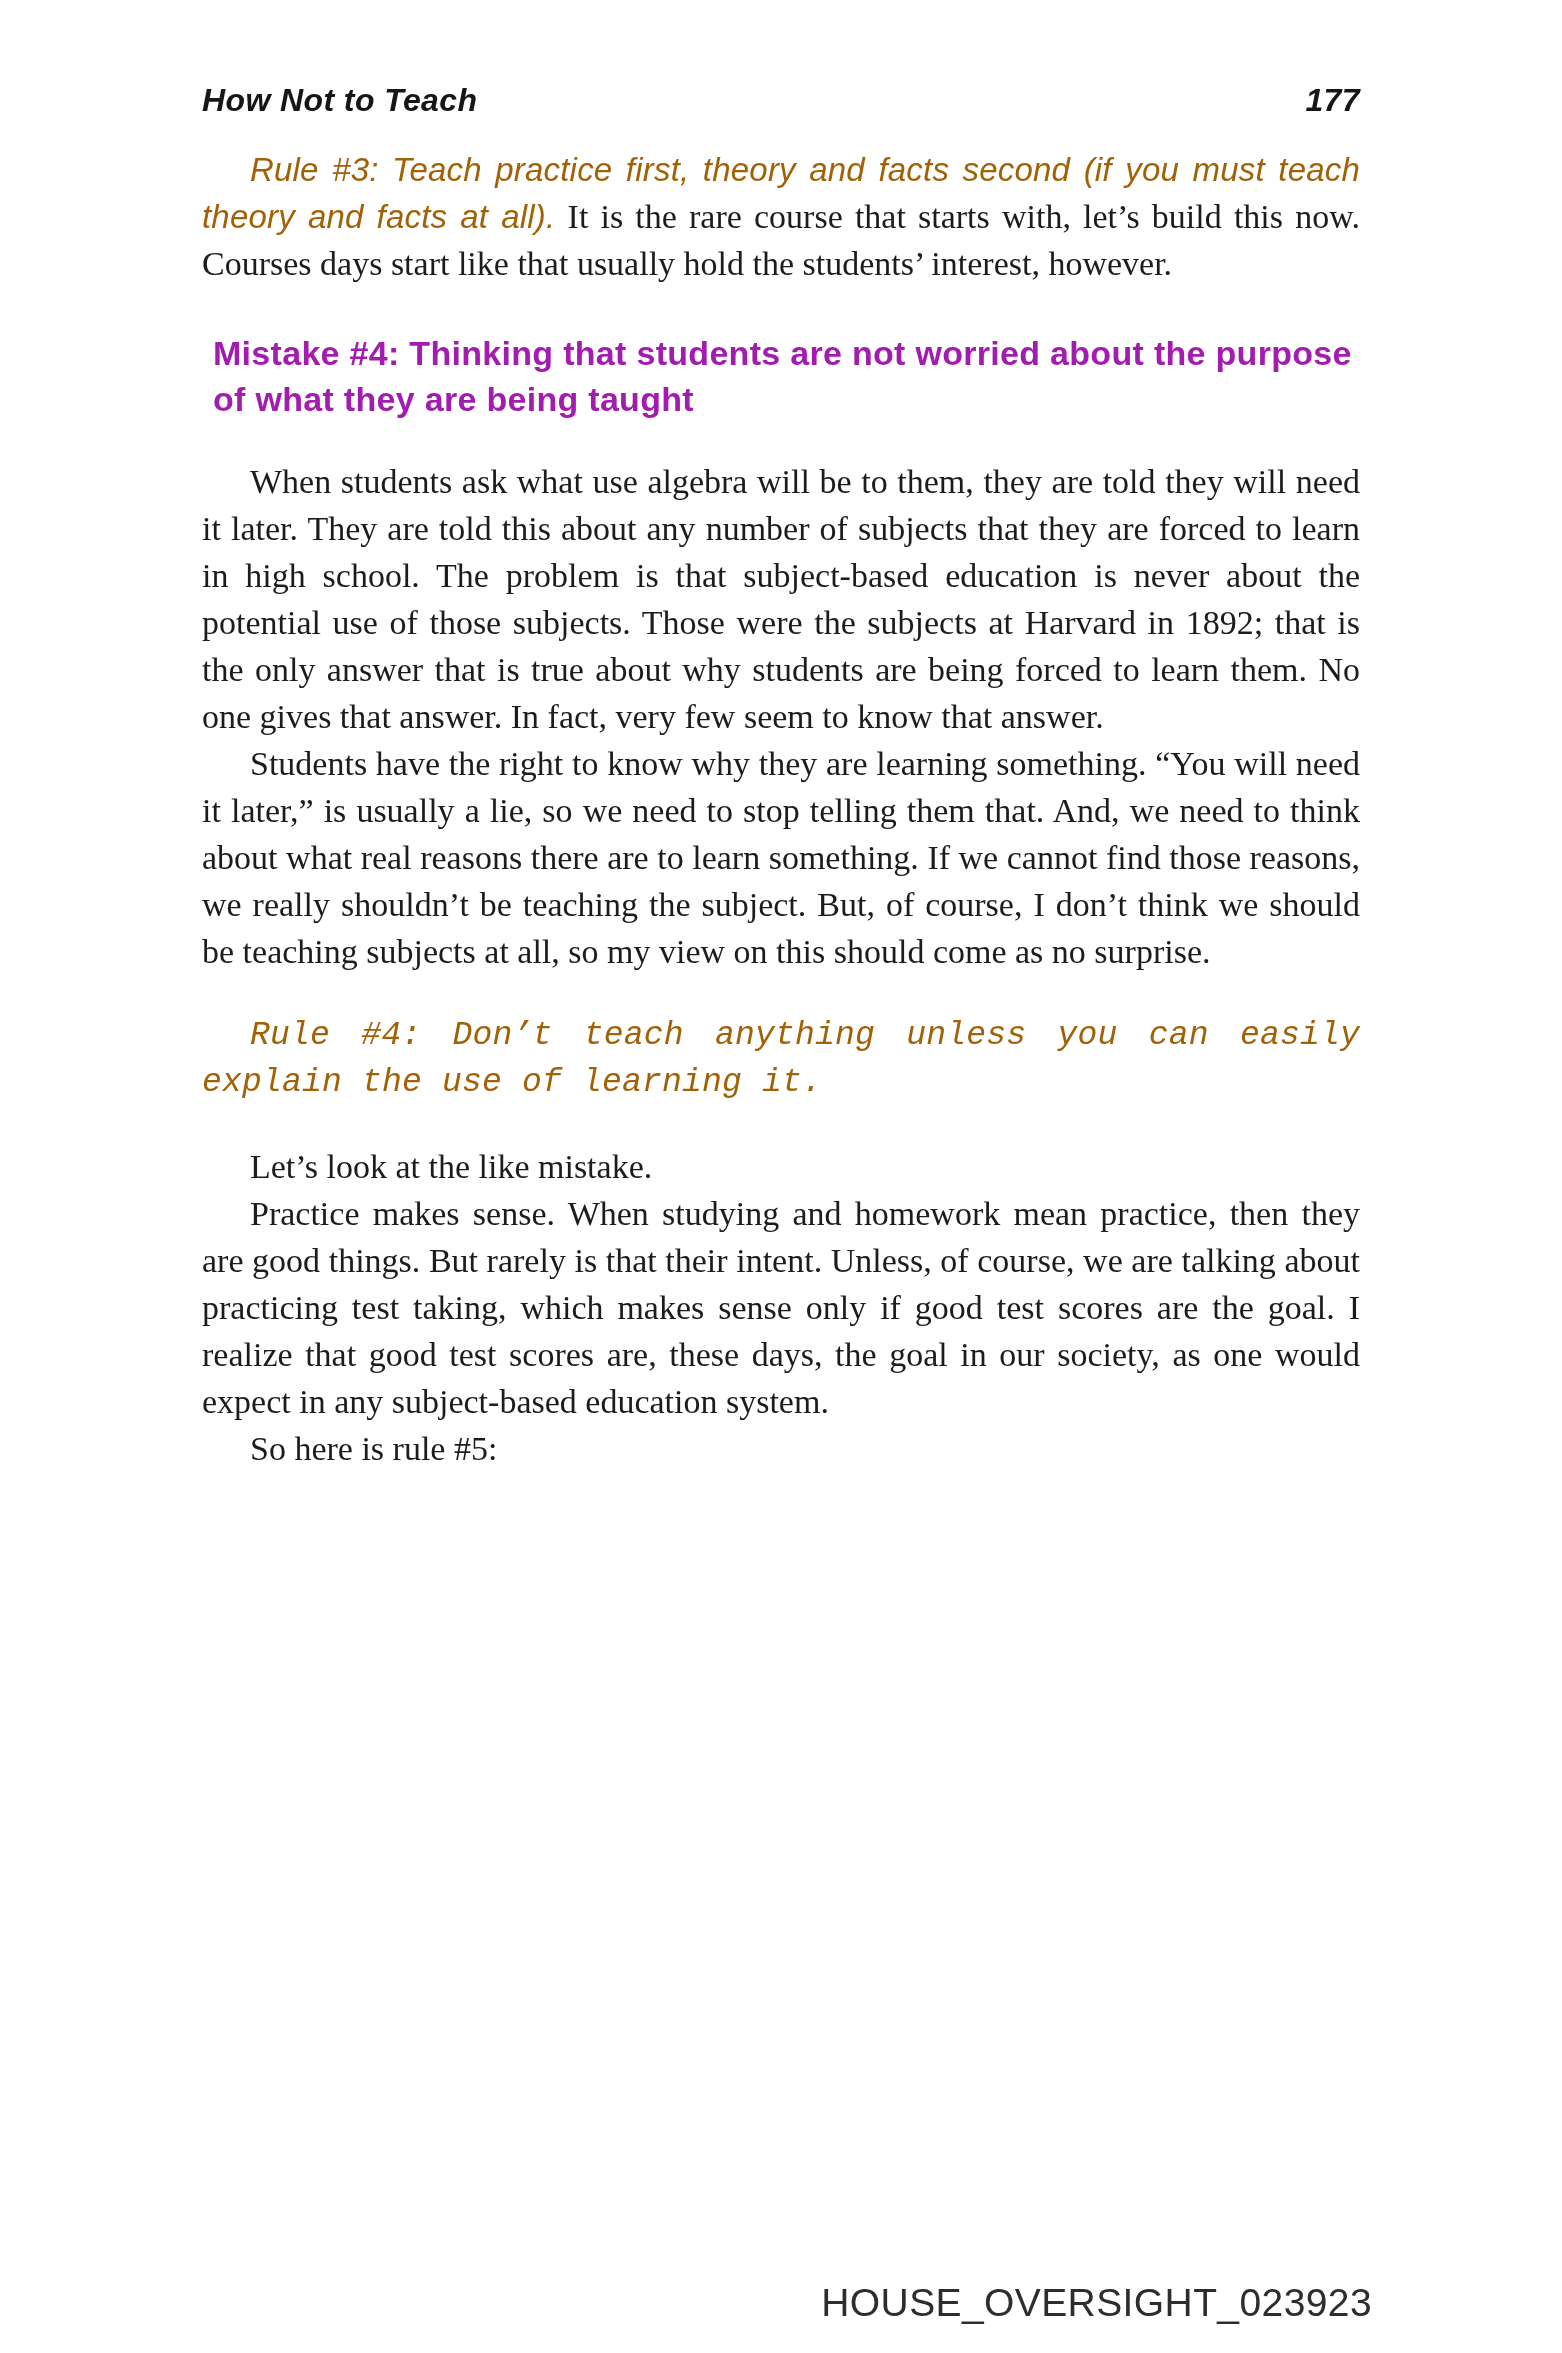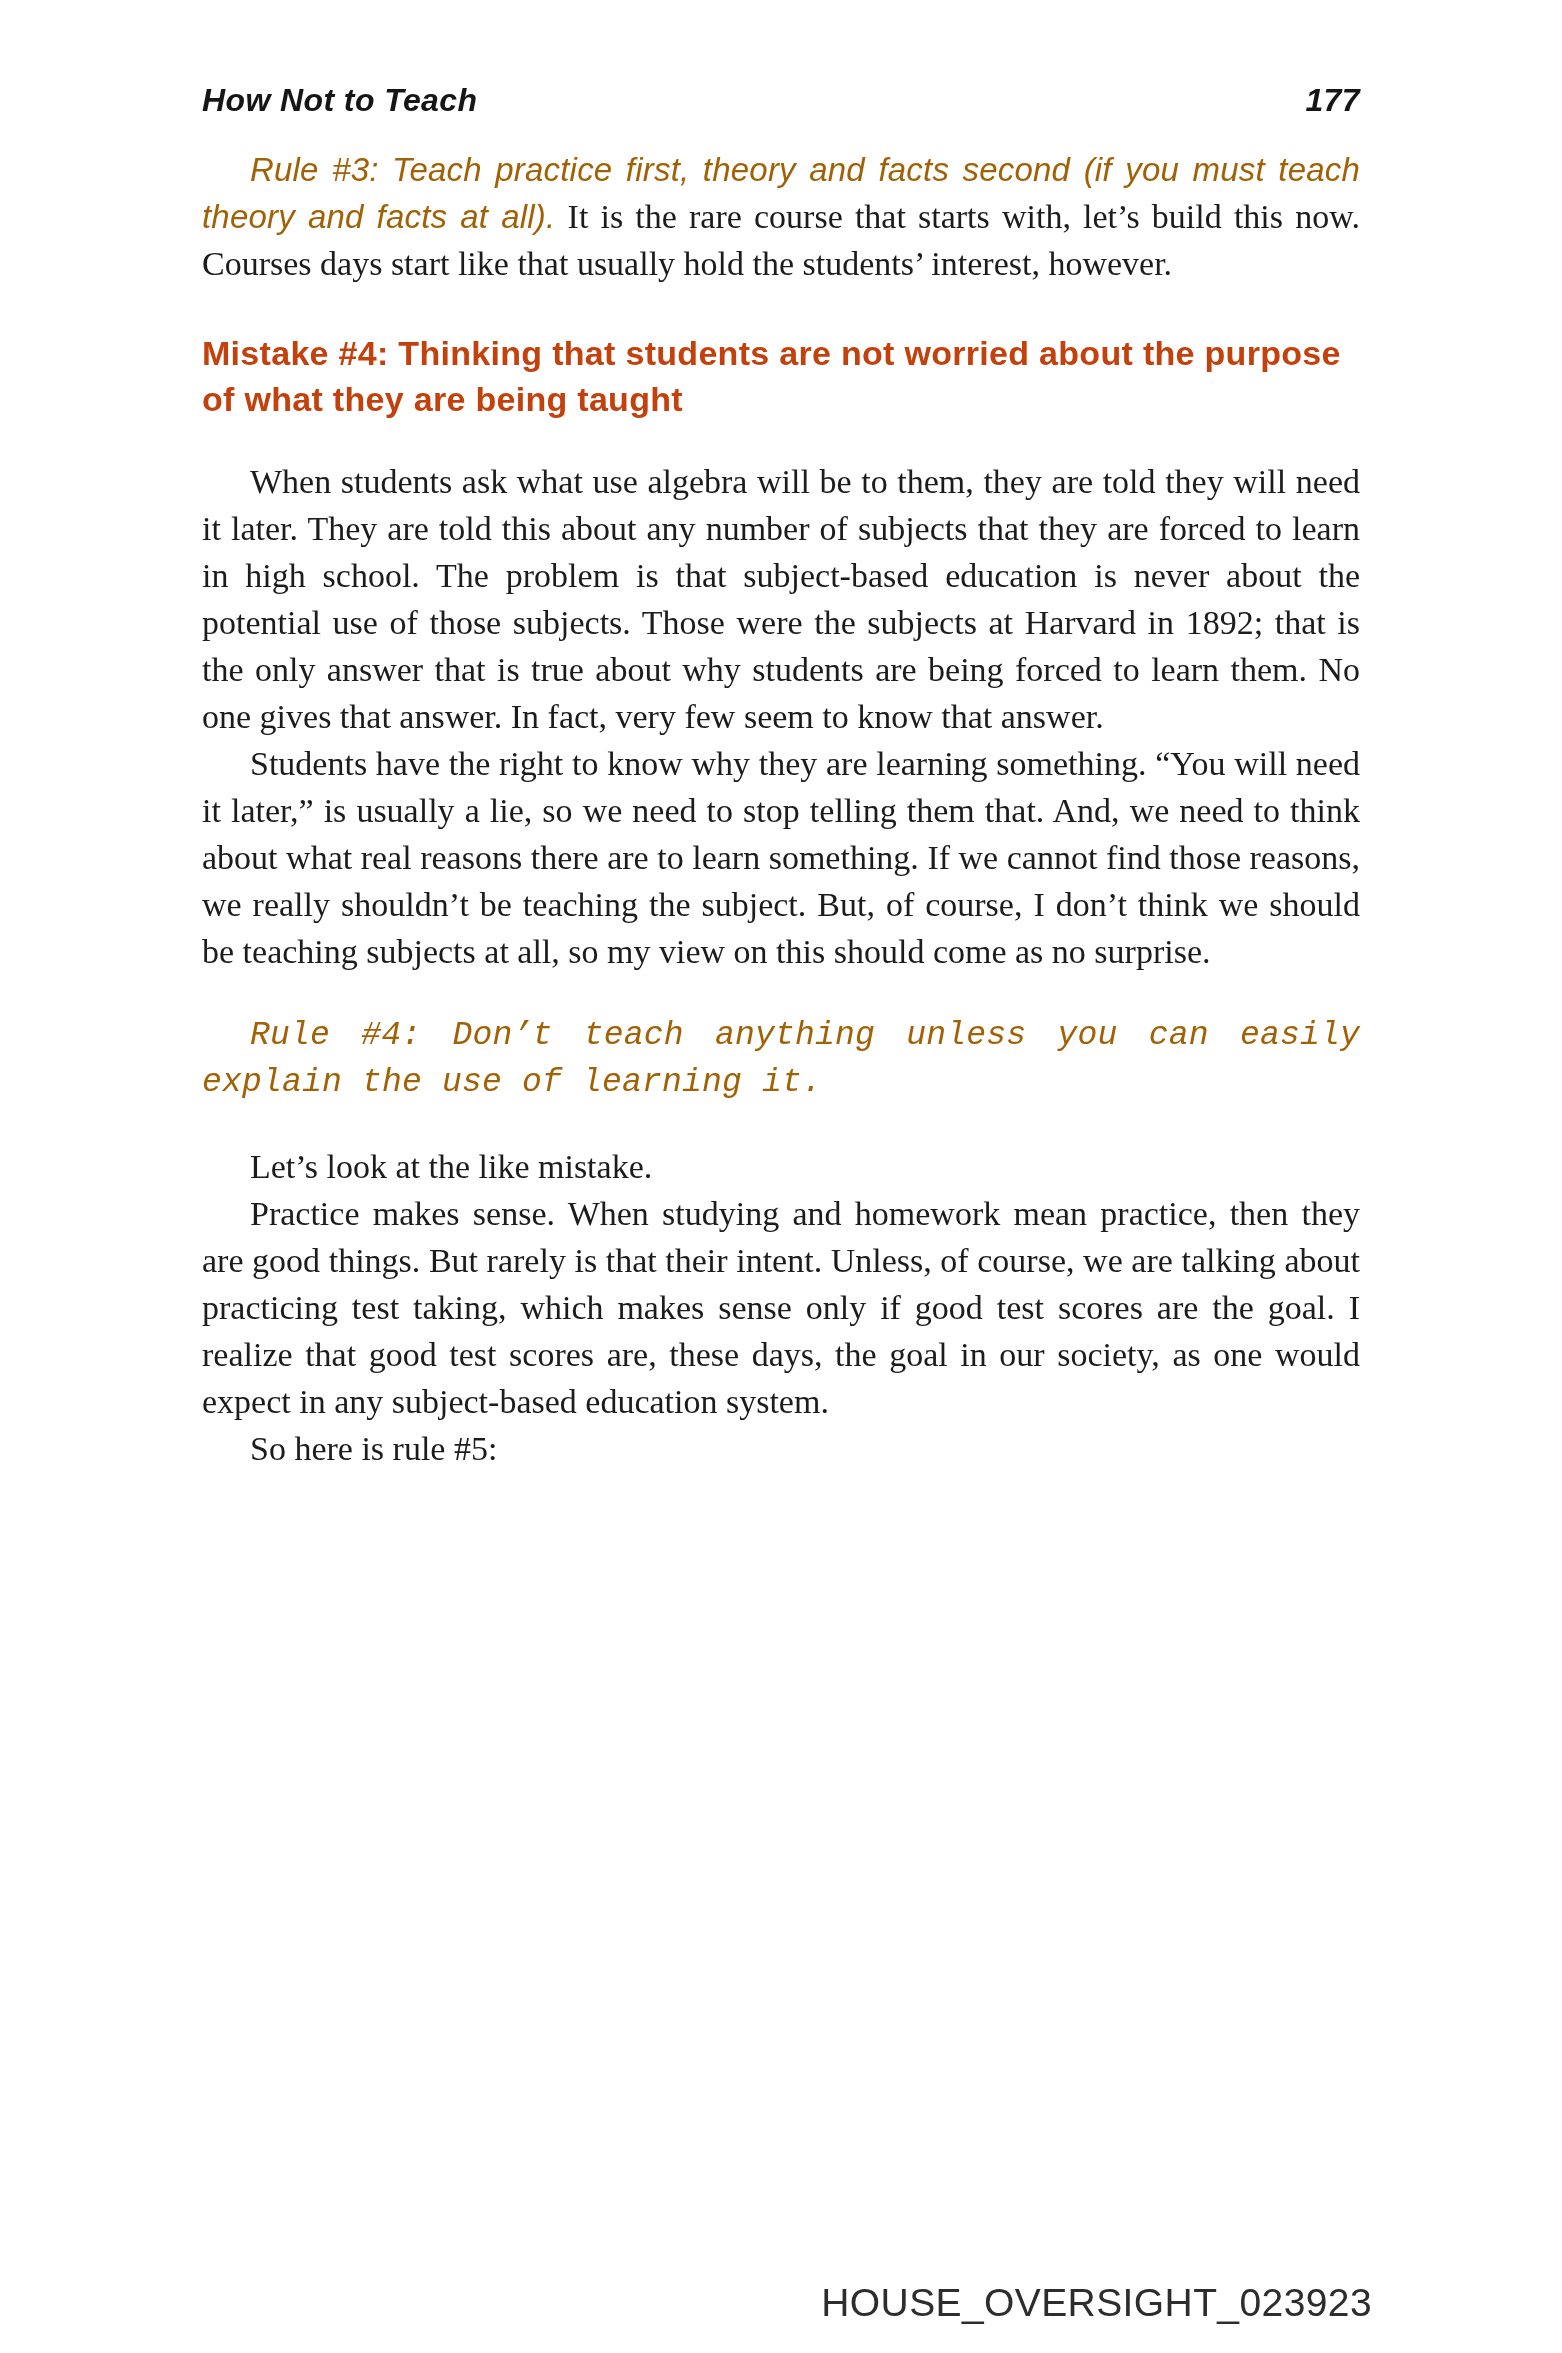--- a/index.html
+++ b/index.html
@@ -59,22 +59,22 @@
     font-family: Liberation Mono, monospace;
   }
   .mistake-heading {
     font-family: "Liberation Sans", sans-serif;
     font-weight: bold;
     font-style: normal;
     font-size: 34px;
     line-height: 46px;
     text-align: left;
     letter-spacing: 0.3px;
-    color: #c2410c;
-    margin: 43px 0 36px 0;
+    color: #a21caf;
+    margin: 43px 0 36px 11px;
   }
   .stamp {
     position: absolute;
     right: 190px;
     bottom: 29px;
     font-family: "Liberation Sans", sans-serif;
     font-size: 39px;
     letter-spacing: 0.4px;
     color: #2d2d2d;
     text-align: center;

